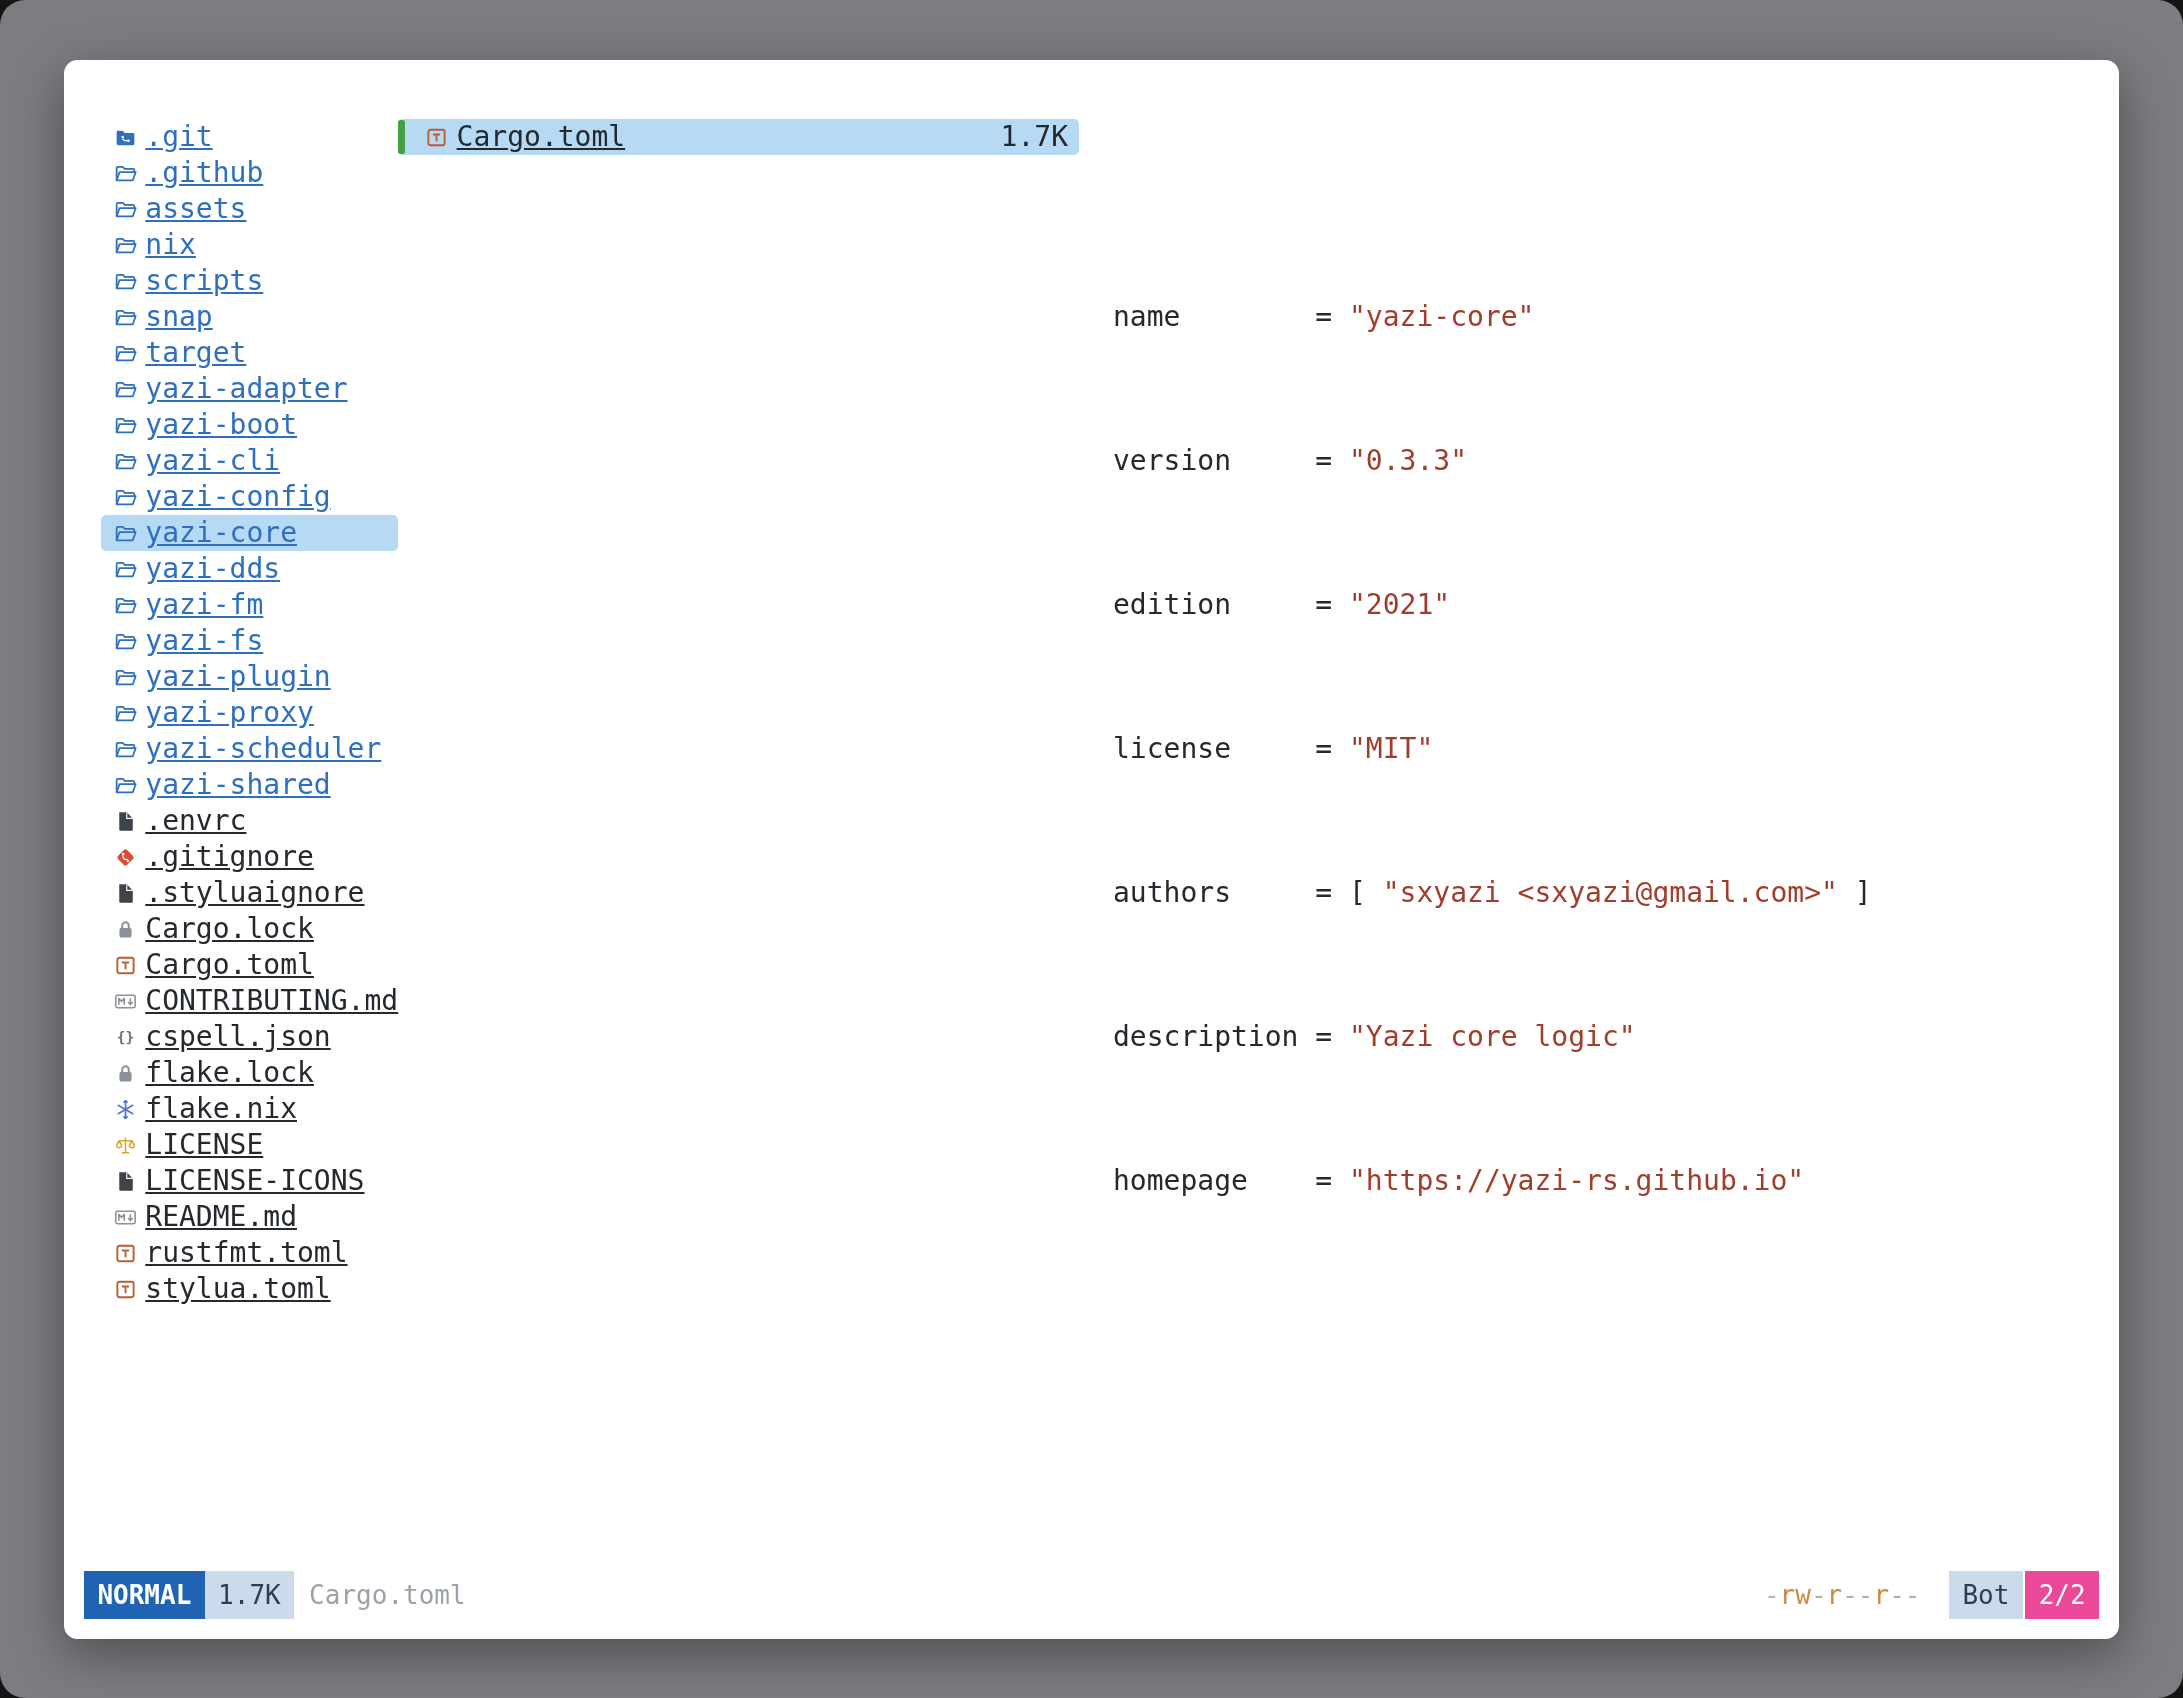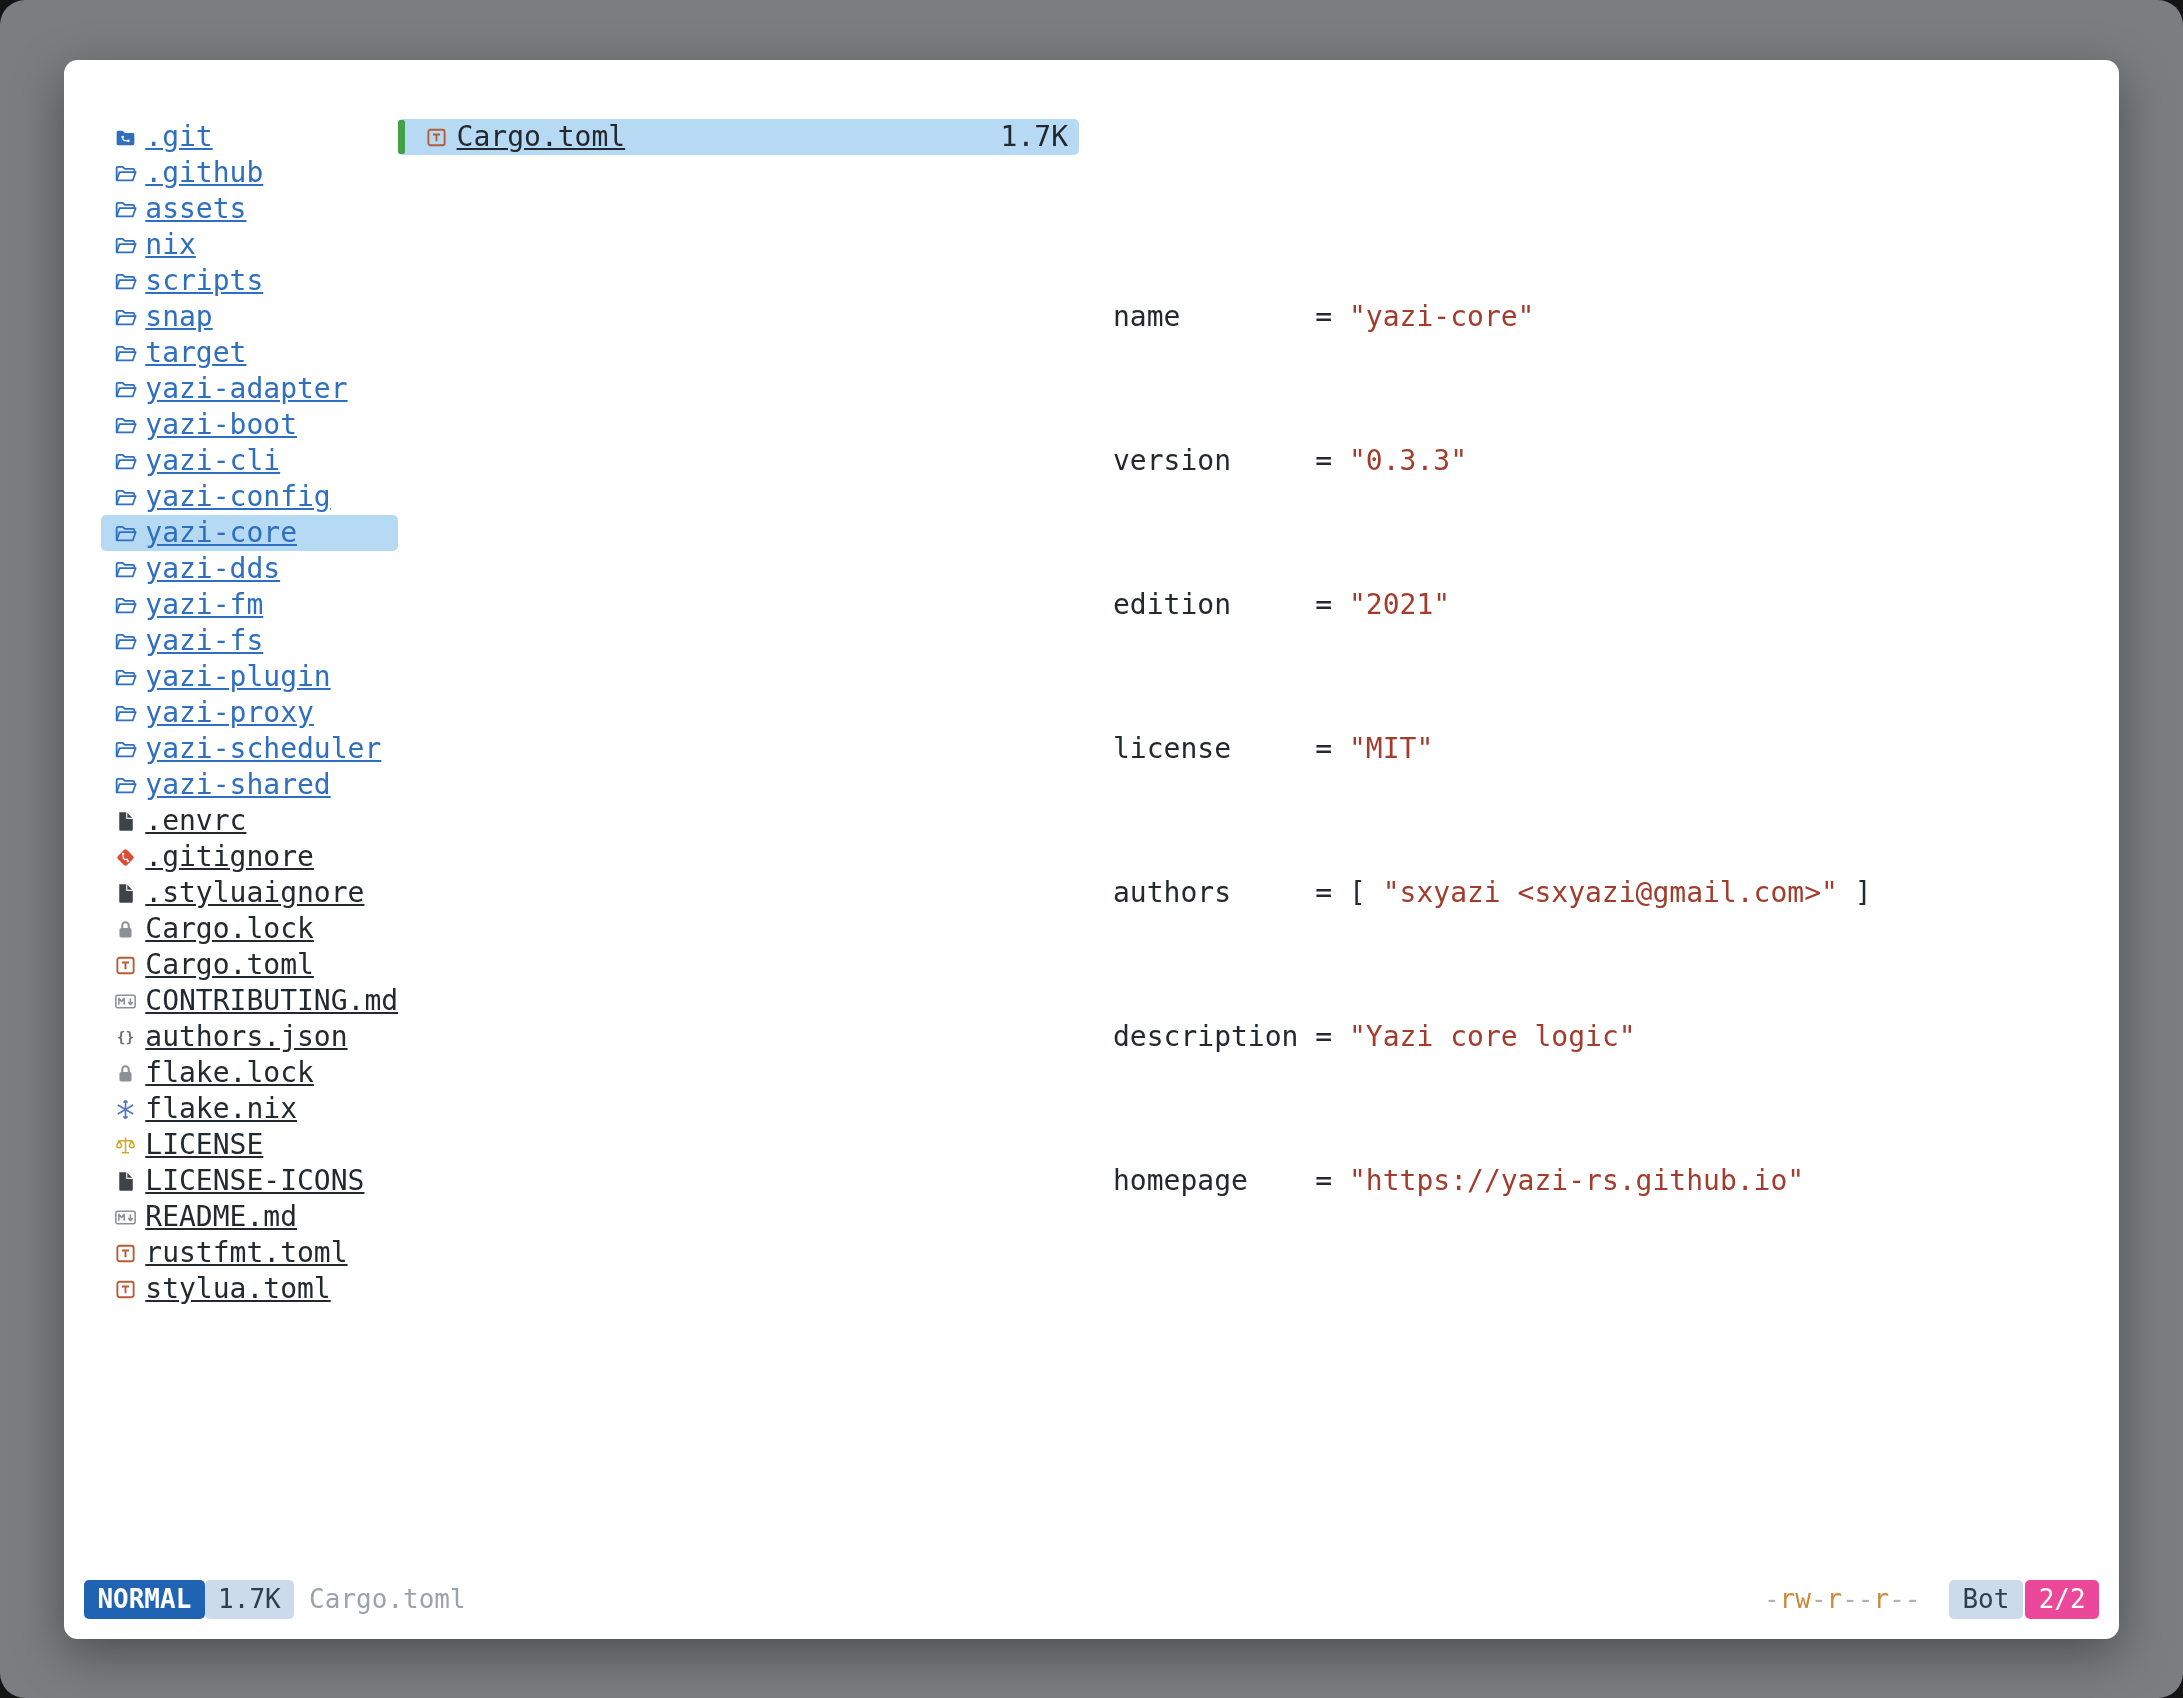--- a/index.html
+++ b/index.html
@@ -43,21 +43,21 @@
   .ic-json{color:#6a7178}
   .ic-nix{color:#5277c3}
   .ic-license{color:#d4a72c}
   
   .tok-k{color:#24292f}
   .tok-s{color:#a13d2d}
   .tok-dim{color:#b0b0b0}
   .tok-p{color:#cd8a3d}
   
   .status{flex:none;display:flex;align-items:center;margin:5px 20px 20px 20px;font-size:26px;line-height:39px;}
-  .chip{display:flex;align-items:center;height:39px;padding:0 13.4px;border-radius:5px;}
+  .chip{display:flex;align-items:center;height:48px;padding:0 13.4px;border-radius:0;}
   .chip.mode{background:#1f63b2;color:#ffffff;font-weight:bold;}
   .chip.sizec{background:#ccdbeb;color:#2d3e50;}
   .fname{color:#9aa2ab;margin-left:15px;}
   .spacer{flex:1 1 auto;}
   .perms{margin-right:28.5px;}
   .chip.pos{background:#ccdbeb;color:#2d3e50;}
   .chip.counter{background:#ec4899;color:#ffffff;margin-left:2.5px;}
 </style>
 </head>
 <body>
@@ -347,21 +347,21 @@
             </span>
             <span class="nm">CONTRIBUTING.md</span>
           </div>
 
           <div class="row file">
             <span class="ic ic-json">
               <svg class="ico" viewBox="0 0 24 24">
                 <use href="#icon-json"></use>
               </svg>
             </span>
-            <span class="nm">authors.json</span>
+            <span class="nm">cspell.json</span>
           </div>
 
           <div class="row file">
             <span class="ic ic-lock">
               <svg class="ico" viewBox="0 0 24 24">
                 <use href="#icon-lock"></use>
               </svg>
             </span>
             <span class="nm">flake.lock</span>
           </div>

